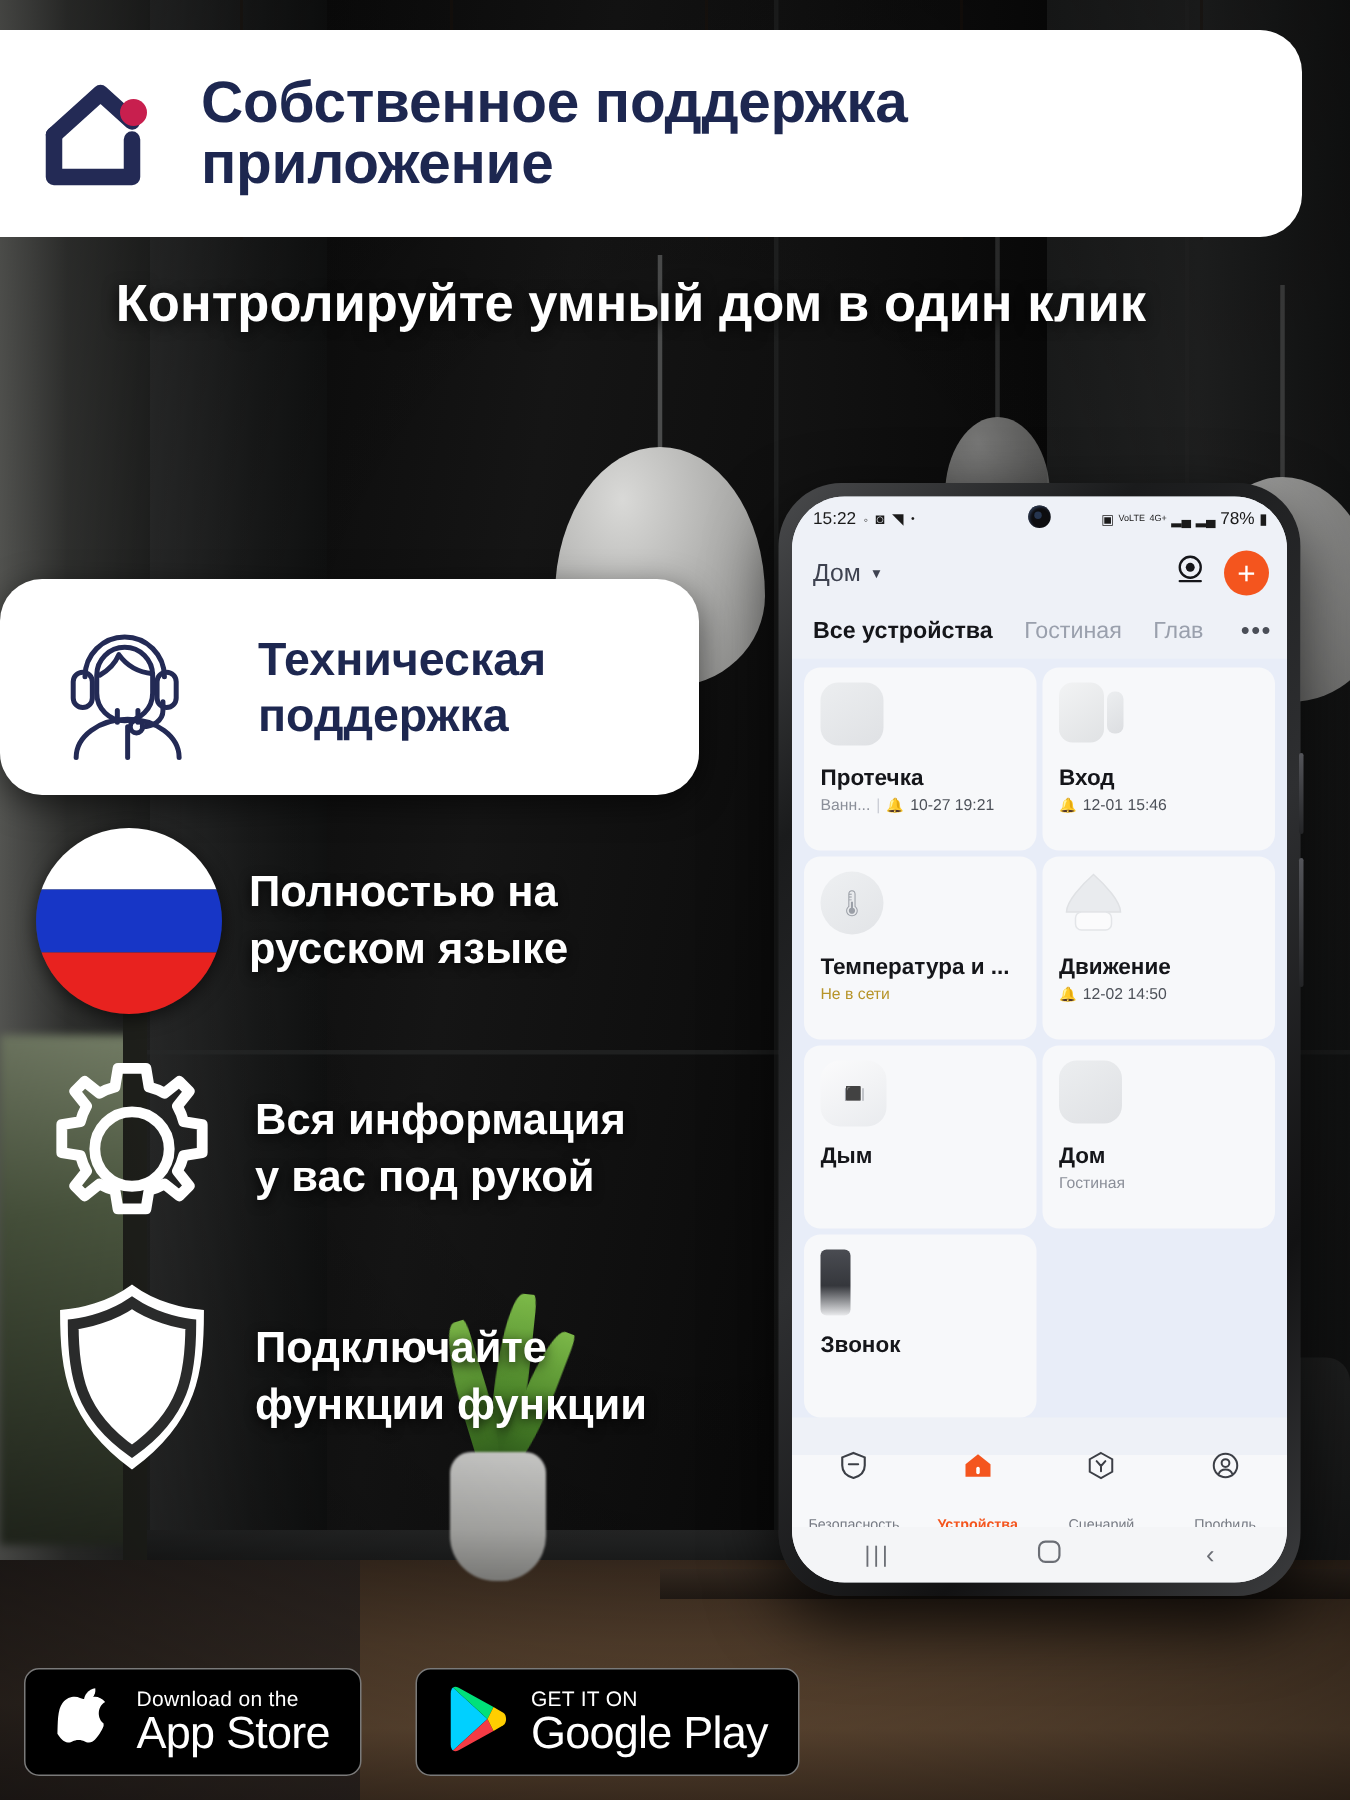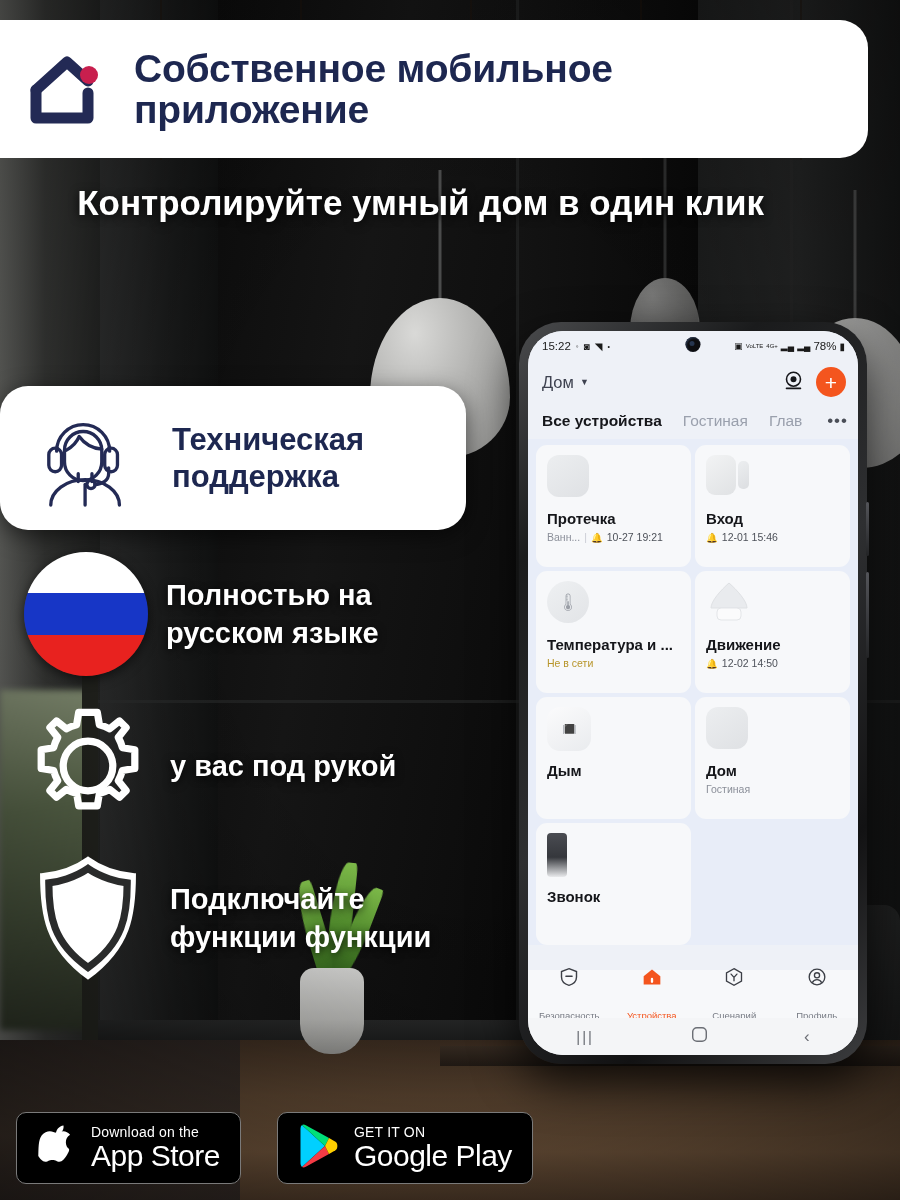--- a/index.html
+++ b/index.html
@@ -145,21 +145,21 @@
     color:#8b8f99; white-space:nowrap; }
   .card-sub .sep { color:#c9ccd4; }
   .card-sub.offline { color:#b79429; }
   .bell { font-size:9.5px; }
   .bell.red { color:#c81f32; } .bell.gray { color:#6b6f79; } .bell.amber { color:#e8a117; }
 
   .botnav { position:absolute; left:0; right:0; bottom:37px; height:48px;
     background:#f7f8fa; display:flex; align-items:center; }
   .bn { flex:1; display:flex; flex-direction:column; align-items:center; gap:21px; }
   .bn span { font-size:9.5px; color:#777b84; }
-  .bn.active span { color:#f4551e; }
+  .bn.active span { color:#f4551e;font-weight:bold; }
 
   .sysnav { position:absolute; left:0; right:0; bottom:0; height:37px; background:#f4f5f7;
     display:flex; align-items:center; justify-content:space-around; color:#6b6e75; }
 
   
   .dev { position:relative; }
   .dev-sq { width:42px; height:42px; border-radius:12px;
     background:linear-gradient(145deg,#eceef0,#dfe1e4); }
   .dev-door-a { width:30px; height:40px; border-radius:9px;
     background:linear-gradient(145deg,#f2f3f4,#e0e2e4); }
@@ -233,21 +233,21 @@
 
 <div id="banner">
   <div class="logo-wrap">
     <svg viewBox="0 0 86 86" width="86" height="86" aria-hidden="true">
       <path d="M10 44 L41 16 L62 35" fill="none" stroke="#232a55" stroke-width="11" stroke-linecap="round" stroke-linejoin="round"></path>
       <path d="M10 44 L10 72 L62 72 L62 47" fill="none" stroke="#232a55" stroke-width="11" stroke-linecap="round" stroke-linejoin="round"></path>
       <circle cx="63" cy="29" r="9" fill="#c81f4e"></circle>
     </svg>
   </div>
   <div>
-    <div class="banner-title">Собственное мобильное</div>
+    <div class="banner-title">Собственное поддержка</div>
     <div class="banner-title">приложение</div>
   </div>
 </div>
 
 <div id="headline">Контролируйте умный дом в один клик</div>
 
 <div id="features">
 
   <div class="feat feat-card">
     <div class="feat-ico">
@@ -285,20 +285,21 @@
   </div>
 
   <div class="feat feat-plain">
     <div class="feat-ico-sm" style="display:flex;align-items:center;justify-content:center;">
       <svg viewBox="0 0 120 120" width="124" height="124" aria-hidden="true">
         <path d="M60 8 l9 0 2 12 a42 42 0 0 1 10 4 l9.5 -7.6 6.4 6.4 -7.6 9.5 a42 42 0 0 1 4 10 l12 2 0 9 0 9 -12 2 a42 42 0 0 1 -4 10 l7.6 9.5 -6.4 6.4 -9.5 -7.6 a42 42 0 0 1 -10 4 l-2 12 -9 0 -9 0 -2 -12 a42 42 0 0 1 -10 -4 l-9.5 7.6 -6.4 -6.4 7.6 -9.5 a42 42 0 0 1 -4 -10 l-12 -2 0 -9 0 -9 12 -2 a42 42 0 0 1 4 -10 l-7.6 -9.5 6.4 -6.4 9.5 7.6 a42 42 0 0 1 10 -4 l2 -12 z" fill="none" stroke="#fff" stroke-width="7" stroke-linejoin="round"></path>
         <circle cx="60" cy="60" r="24" fill="none" stroke="#fff" stroke-width="7"></circle>
       </svg>
     </div>
     <div>
+      <div class="feat-text">Вся информация</div>
       <div class="feat-text">у вас под рукой</div>
     </div>
   </div>
 
   <div class="feat feat-plain">
     <div class="feat-ico-sm" style="display:flex;align-items:center;justify-content:center;">
       <svg viewBox="0 0 110 128" width="116" height="132" aria-hidden="true">
         <path d="M55 6 C40 17 22 21 10 22 C10 60 14 92 55 122 C96 92 100 60 100 22 C88 21 70 17 55 6 Z" fill="#ffffff" stroke="#ffffff" stroke-width="3"></path>
         <path d="M55 16 C42 25 26 29 17 30 C17 62 21 88 55 112 C89 88 93 62 93 30 C84 29 68 25 55 16 Z" fill="none" stroke="#2a2b2b" stroke-width="7"></path>
       </svg>

